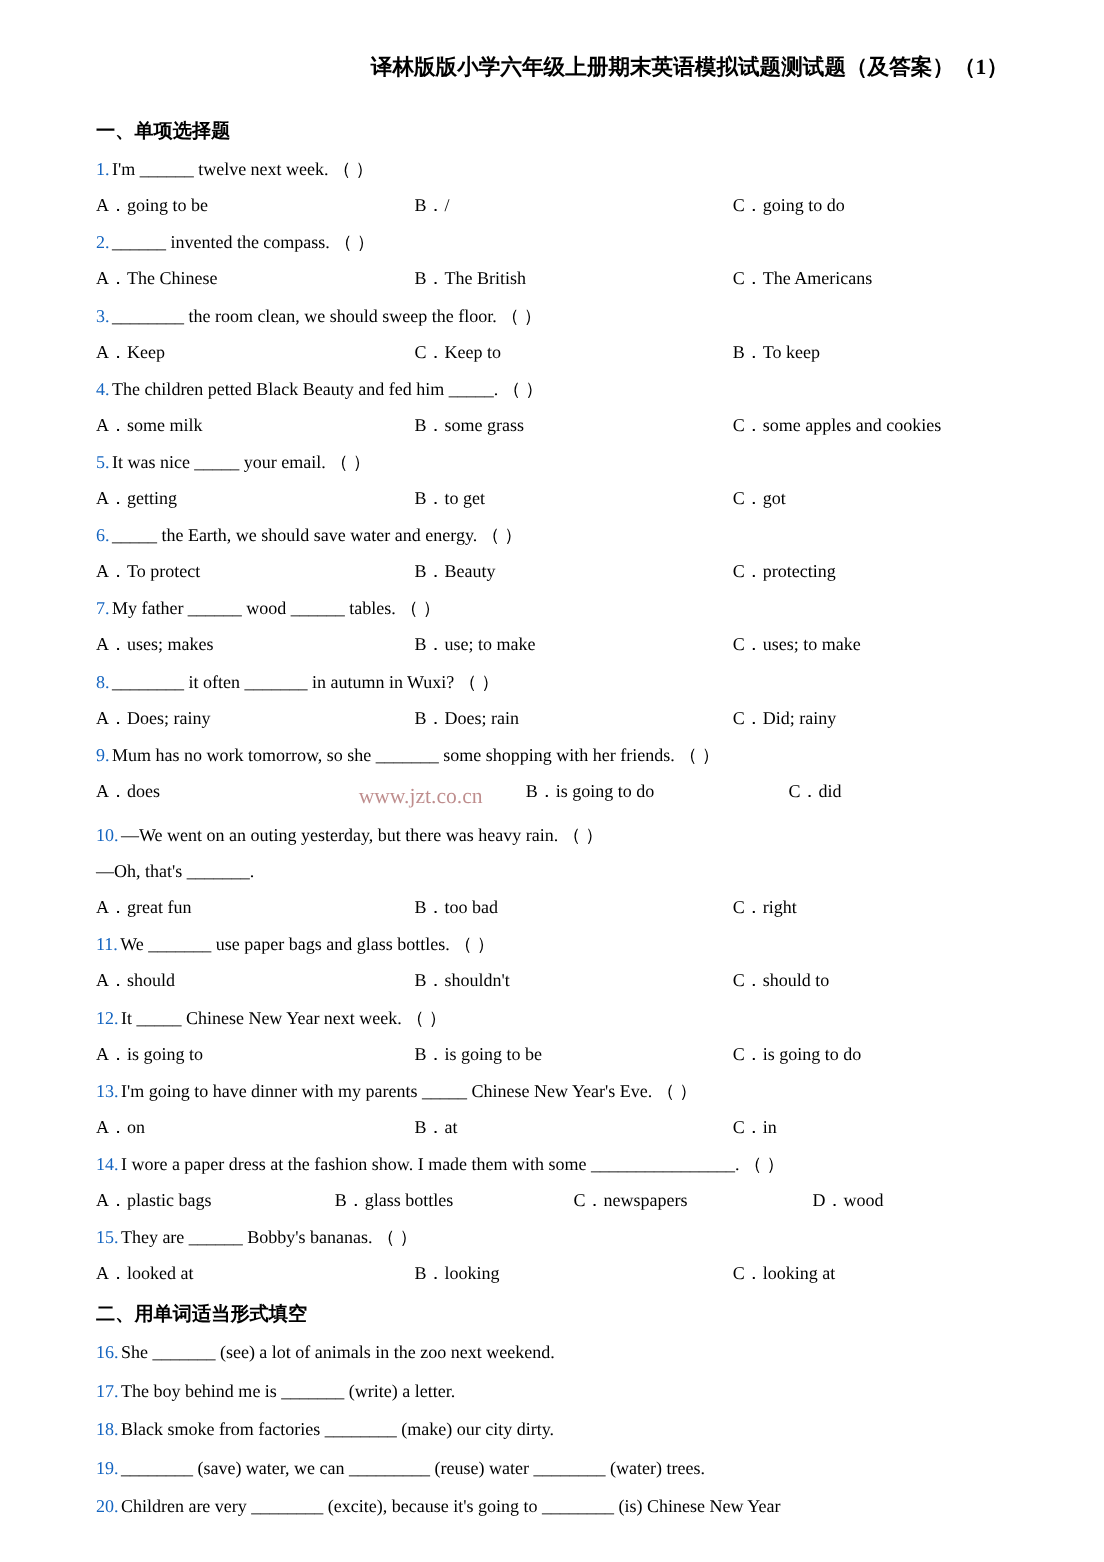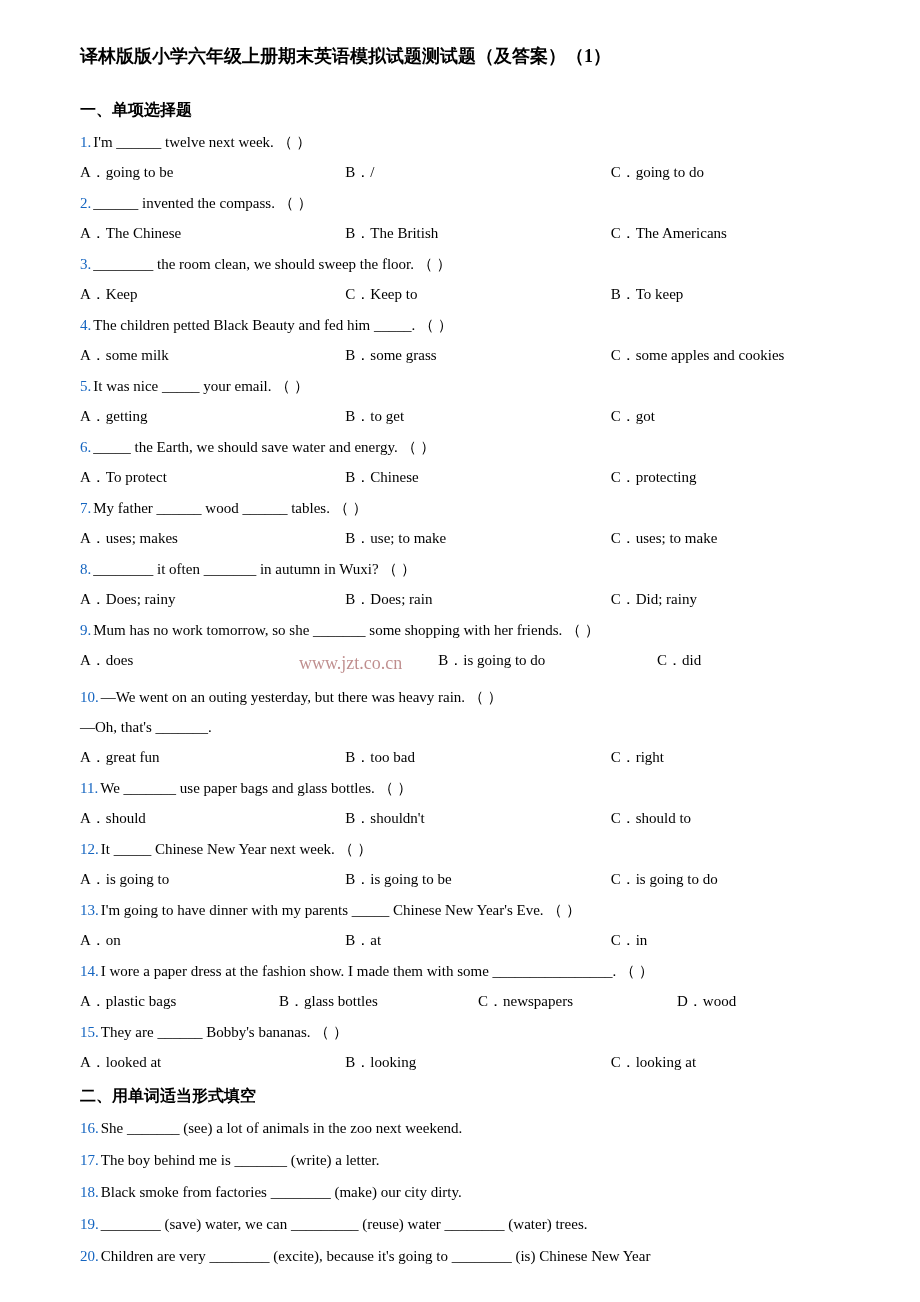--- a/index.html
+++ b/index.html
@@ -7,21 +7,21 @@
       font-family: "SimSun", "宋体", serif;
       font-size: 15px;
       background: #fff;
       color: #000;
       width: 920px;
       min-height: 1302px;
       padding: 40px 80px;
       line-height: 1.8;
     }
     .title {
-      text-align: left;
+      text-align: right;
       font-size: 18px;
       font-weight: bold;
       margin-bottom: 24px;
       color: #000;
     }
     .section-heading {
       font-size: 16px;
       font-weight: bold;
       color: #000;
       margin: 6px 0 4px 0;
@@ -120,21 +120,21 @@
       <span class="option">A．getting</span>
       <span class="option">B．to get</span>
       <span class="option">C．got</span>
     </div>
     <div class="question-line">
       <span class="question-num">6.</span>
       <span class="question-text"> _____ the Earth, we should save water and energy. （  ）</span>
     </div>
     <div class="options-row">
       <span class="option">A．To protect</span>
-      <span class="option">B．Chinese</span>
+      <span class="option">B．Beauty</span>
       <span class="option">C．protecting</span>
     </div>
     <div class="question-line">
       <span class="question-num">7.</span>
       <span class="question-text"> My father ______ wood ______ tables. （  ）</span>
     </div>
     <div class="options-row">
       <span class="option">A．uses; makes</span>
       <span class="option">B．use; to make</span>
       <span class="option">C．uses; to make</span>

